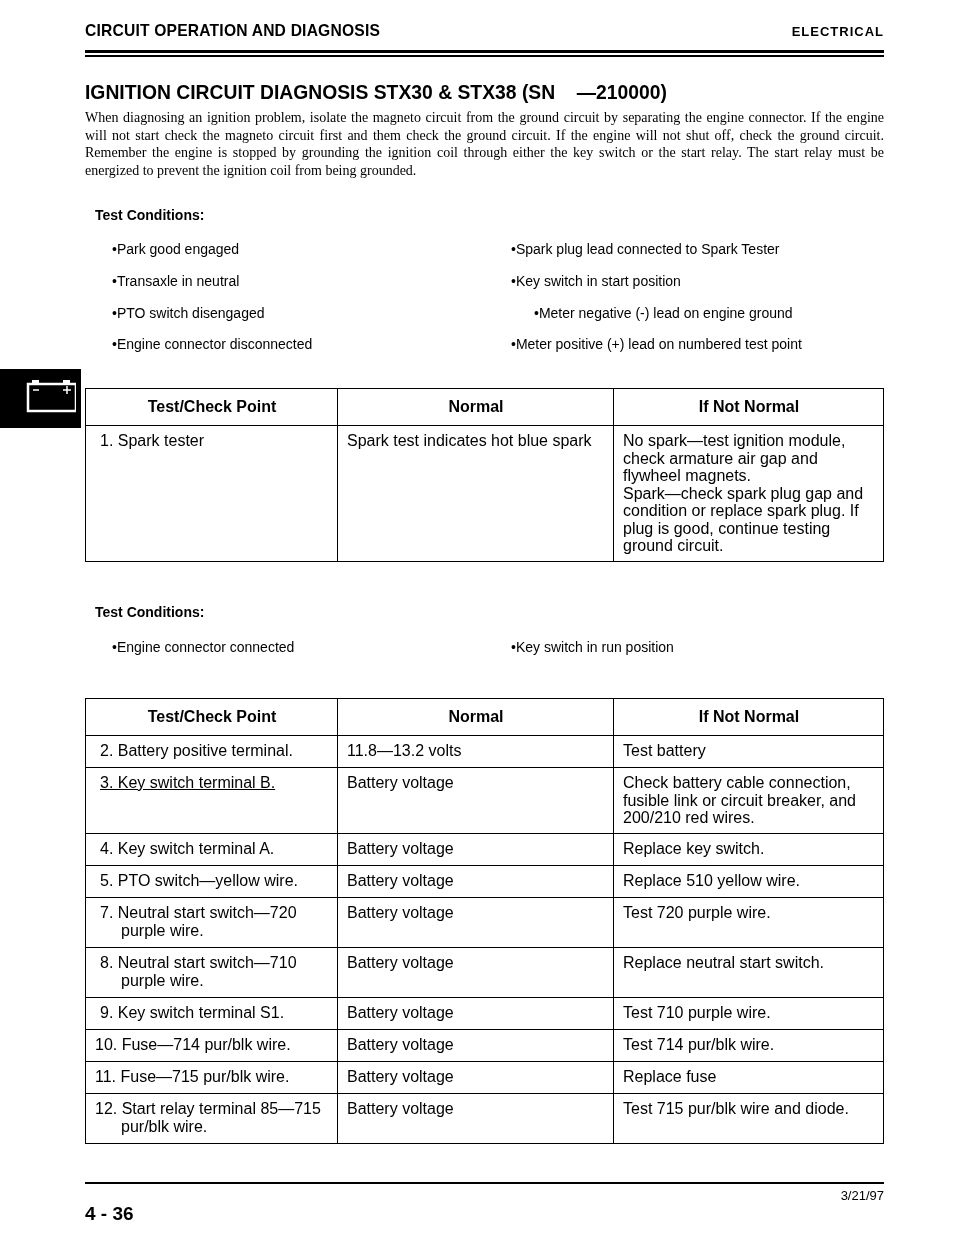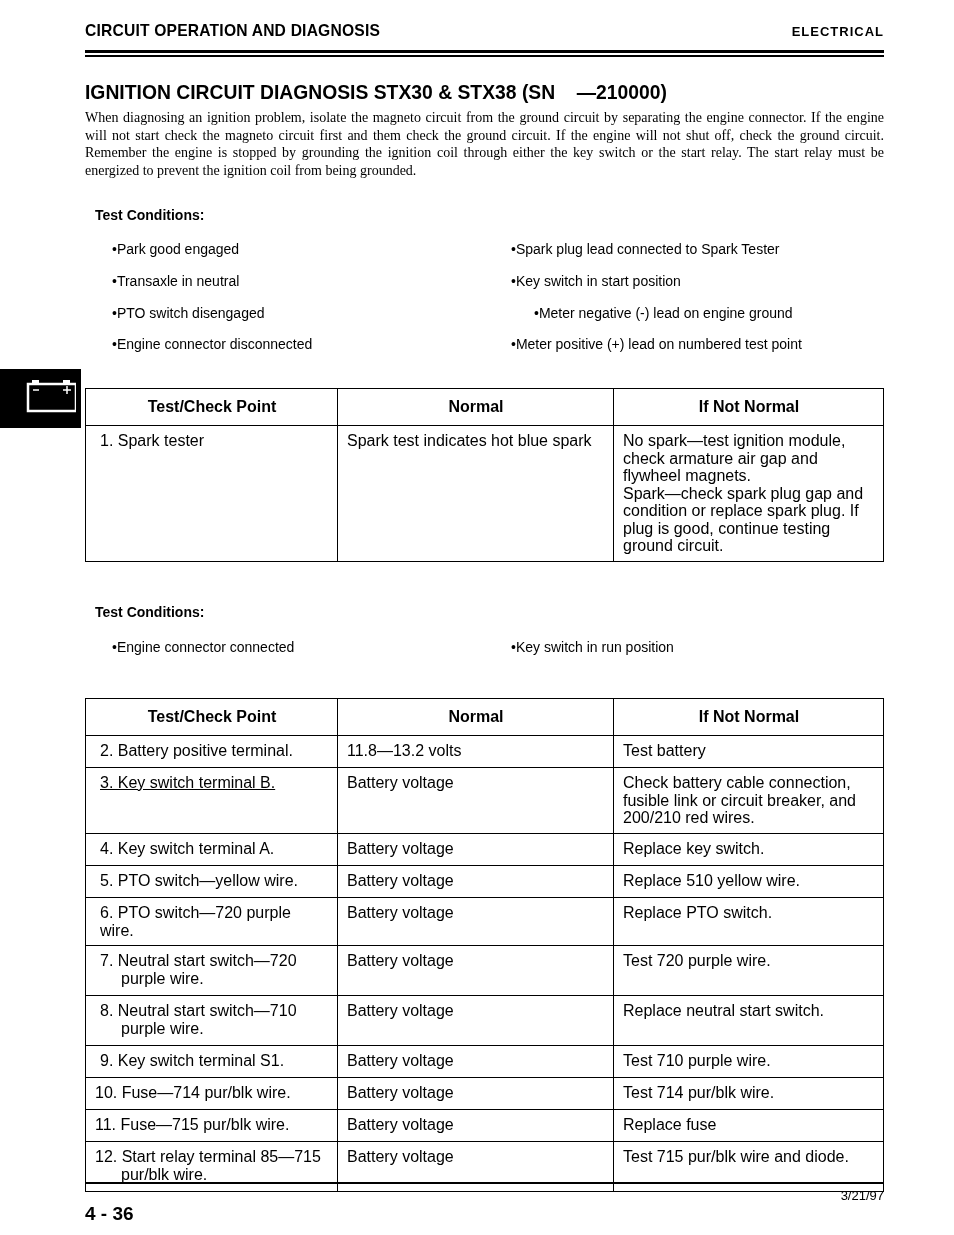--- a/index.html
+++ b/index.html
@@ -132,25 +132,20 @@
   <tr style="height:32px;">
     <td style="padding-left:14px;">4. Key switch terminal A.</td>
     <td>Battery voltage</td>
     <td>Replace key switch.</td>
   </tr>
   <tr style="height:32px;">
     <td style="padding-left:14px;">5. PTO switch—yellow wire.</td>
     <td>Battery voltage</td>
     <td>Replace 510 yellow wire.</td>
   </tr>
-  <tr style="height:32px;">
-    <td style="padding-left:14px;">6. PTO switch—720 purple wire.</td>
-    <td>Battery voltage</td>
-    <td>Replace PTO switch.</td>
-  </tr>
   <tr style="height:50px;">
     <td class="hang" style="padding-left:35px !important; text-indent:-21px;">7. Neutral start switch—720 purple wire.</td>
     <td>Battery voltage</td>
     <td>Test 720 purple wire.</td>
   </tr>
   <tr style="height:50px;">
     <td class="hang" style="padding-left:35px !important; text-indent:-21px;">8. Neutral start switch—710 purple wire.</td>
     <td>Battery voltage</td>
     <td>Replace neutral start switch.</td>
   </tr>

